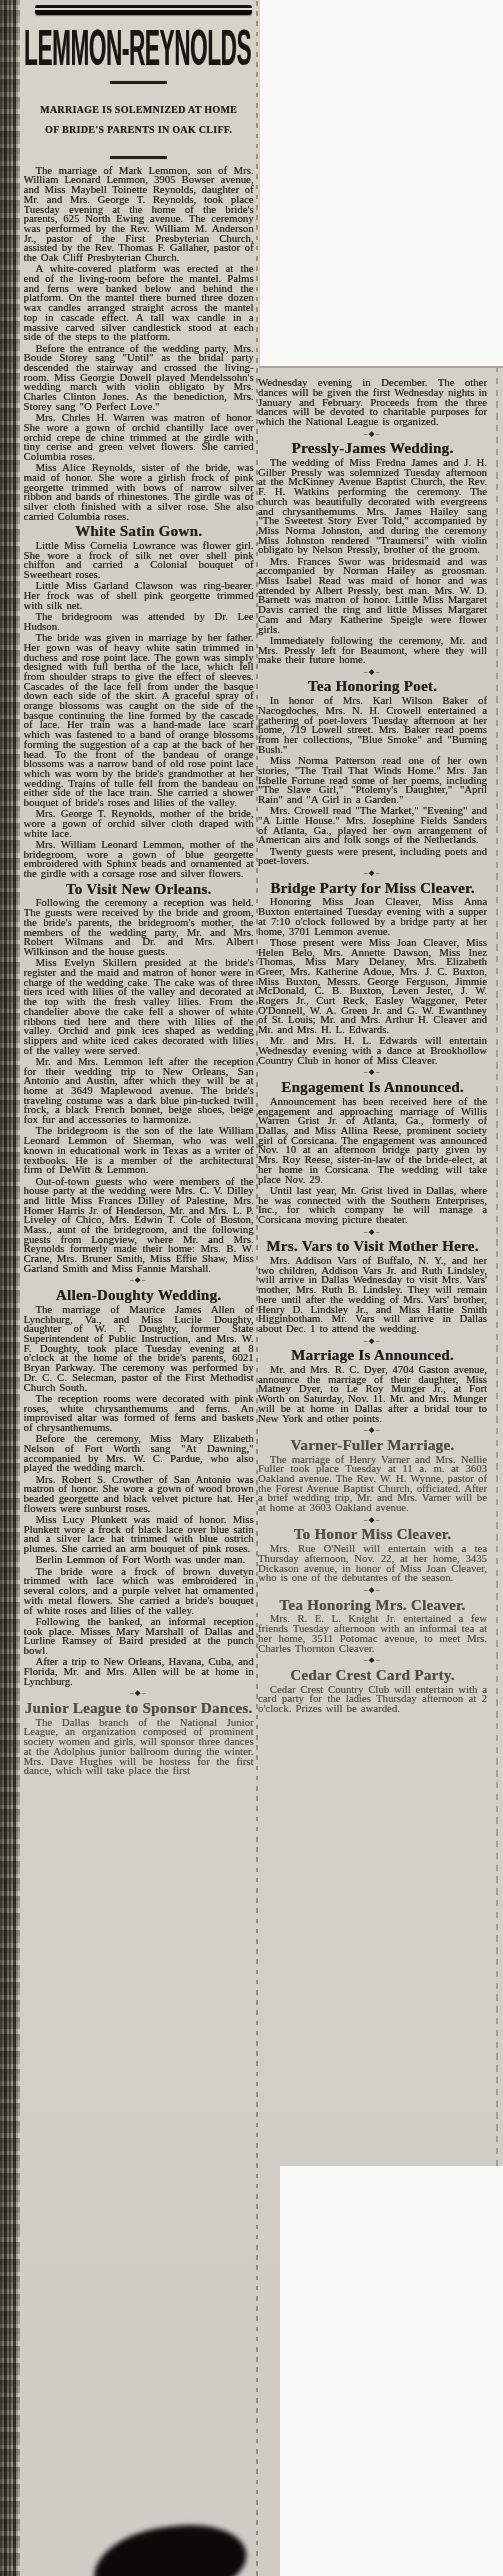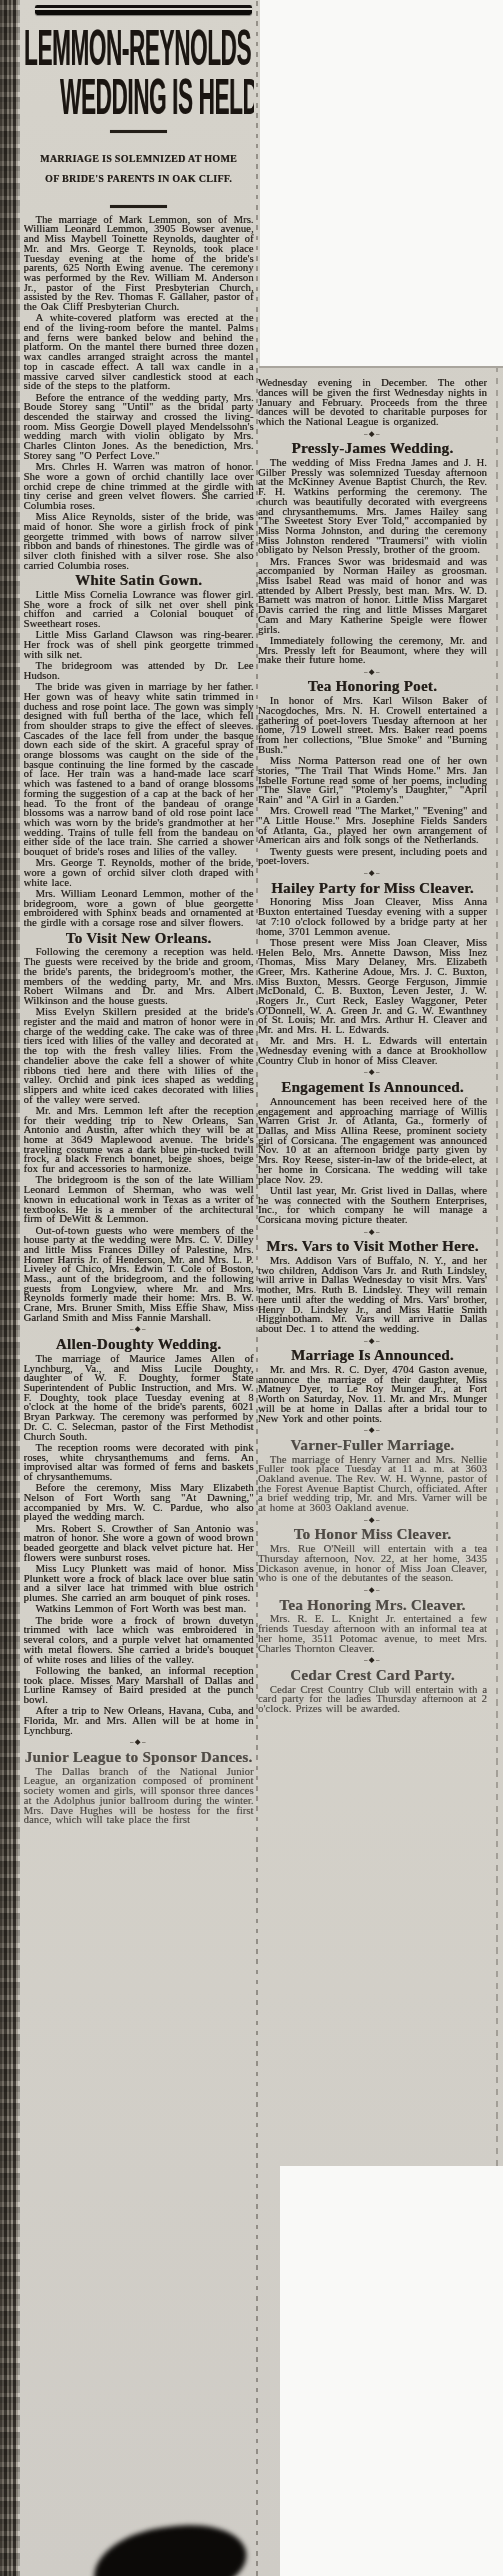--- a/index.html
+++ b/index.html
@@ -83,21 +83,20 @@
   <div class="white-top-right"></div>
   <div class="white-bottom-right"></div>
   <div class="clip-top-edge"></div>
   <div class="edge-strip"></div>
   <div class="gutter-rule"></div>
   <div class="right-rule"></div>
 
   <div class="col col-left">
     <div class="mast-bar"></div>
     <div class="hl hl1"><span>LEMMON-REYNOLDS</span></div>
-    <div class="hl hl2"><span>WEDDING IS HELD</span></div>
     <div class="rule"></div>
     <div class="subhead">MARRIAGE IS SOLEMNIZED AT HOME OF BRIDE'S PARENTS IN OAK CLIFF.</div>
     <div class="rule"></div>
     <div class="flow">
         <div class="flow-paragraph">The marriage of Mark Lemmon, son of Mrs. William Leonard Lemmon, 3905 Bowser avenue, and Miss Maybell Toinette Reynolds, daughter of Mr. and Mrs. George T. Reynolds, took place Tuesday evening at the home of the bride's parents, 625 North Ewing avenue. The ceremony was performed by the Rev. William M. Anderson Jr., pastor of the First Presbyterian Church, assisted by the Rev. Thomas F. Gallaher, pastor of the Oak Cliff Presbyterian Church.</div>
         <div class="flow-paragraph">A white-covered platform was erected at the end of the living-room before the mantel. Palms and ferns were banked below and behind the platform. On the mantel there burned three dozen wax candles arranged straight across the mantel top in cascade effect. A tall wax candle in a massive carved silver candlestick stood at each side of the steps to the platform.</div>
         <div class="flow-paragraph">Before the entrance of the wedding party, Mrs. Boude Storey sang "Until" as the bridal party descended the stairway and crossed the living-room. Miss Georgie Dowell played Mendelssohn's wedding march with violin obligato by Mrs. Charles Clinton Jones. As the benediction, Mrs. Storey sang "O Perfect Love."</div>
         <div class="flow-paragraph">Mrs. Chrles H. Warren was matron of honor. She wore a gown of orchid chantilly lace over orchid crepe de chine trimmed at the girdle with tiny cerise and green velvet flowers. She carried Columbia roses.</div>
         <div class="flow-paragraph">Miss Alice Reynolds, sister of the bride, was maid of honor. She wore a girlish frock of pink georgette trimmed with bows of narrow silver ribbon and bands of rhinestones. The girdle was of silver cloth finished with a silver rose. She also carried Columbia roses.</div>
         <div class="flow-subhead">White Satin Gown.</div>
@@ -113,21 +112,21 @@
         <div class="flow-paragraph">Mr. and Mrs. Lemmon left after the reception for their wedding trip to New Orleans, San Antonio and Austin, after which they will be at home at 3649 Maplewood avenue. The bride's traveling costume was a dark blue pin-tucked twill frock, a black French bonnet, beige shoes, beige fox fur and accessories to harmonize.</div>
         <div class="flow-paragraph">The bridegroom is the son of the late William Leonard Lemmon of Sherman, who was well known in educational work in Texas as a writer of textbooks. He is a member of the architectural firm of DeWitt &amp; Lemmon.</div>
         <div class="flow-paragraph">Out-of-town guests who were members of the house party at the wedding were Mrs. C. V. Dilley and little Miss Frances Dilley of Palestine, Mrs. Homer Harris Jr. of Henderson, Mr. and Mrs. L. P. Liveley of Chico, Mrs. Edwin T. Cole of Boston, Mass., aunt of the bridegroom, and the following guests from Longview, where Mr. and Mrs. Reynolds formerly made their home: Mrs. B. W. Crane, Mrs. Bruner Smith, Miss Effie Shaw, Miss Garland Smith and Miss Fannie Marshall.</div>
         <div class="flow-divider">–◆–</div>
         <div class="flow-headline">Allen-Doughty Wedding.</div>
         <div class="flow-paragraph">The marriage of Maurice James Allen of Lynchburg, Va., and Miss Lucile Doughty, daughter of W. F. Doughty, former State Superintendent of Public Instruction, and Mrs. W. F. Doughty, took place Tuesday evening at 8 o'clock at the home of the bride's parents, 6021 Bryan Parkway. The ceremony was performed by Dr. C. C. Selecman, pastor of the First Methodist Church South.</div>
         <div class="flow-paragraph">The reception rooms were decorated with pink roses, white chrysanthemums and ferns. An improvised altar was formed of ferns and baskets of chrysanthemums.</div>
         <div class="flow-paragraph">Before the ceremony, Miss Mary Elizabeth Nelson of Fort Worth sang "At Dawning," accompanied by Mrs. W. C. Pardue, who also played the wedding march.</div>
         <div class="flow-paragraph">Mrs. Robert S. Crowther of San Antonio was matron of honor. She wore a gown of wood brown beaded georgette and black velvet picture hat. Her flowers were sunburst roses.</div>
         <div class="flow-paragraph">Miss Lucy Plunkett was maid of honor. Miss Plunkett wore a frock of black lace over blue satin and a silver lace hat trimmed with blue ostrich plumes. She carried an arm bouquet of pink roses.</div>
-        <div class="flow-paragraph">Watkins Lemmon of Fort Worth was best man.</div>
+        <div class="flow-paragraph">Berlin Lemmon of Fort Worth was under man.</div>
         <div class="flow-paragraph">The bride wore a frock of brown duvetyn trimmed with lace which was embroidered in several colors, and a purple velvet hat ornamented with metal flowers. She carried a bride's bouquet of white roses and lilies of the valley.</div>
         <div class="flow-paragraph">Following the banked, an informal reception took place. Misses Mary Marshall of Dallas and Lurline Ramsey of Baird presided at the punch bowl.</div>
         <div class="flow-paragraph">After a trip to New Orleans, Havana, Cuba, and Florida, Mr. and Mrs. Allen will be at home in Lynchburg.</div>
         <div class="flow-divider">–◆–</div>
         <div class="flow-headline faded">Junior League to Sponsor Dances.</div>
         <div class="flow-paragraph faded">The Dallas branch of the National Junior League, an organization composed of prominent society women and girls, will sponsor three dances at the Adolphus junior ballroom during the winter. Mrs. Dave Hughes will be hostess for the first dance, which will take place the first</div>
       </div>
   </div>
 
   <div class="col col-right">
@@ -138,21 +137,21 @@
         <div class="flow-paragraph">The wedding of Miss Fredna James and J. H. Gilber Pressly was solemnized Tuesday afternoon at the McKinney Avenue Baptist Church, the Rev. F. H. Watkins performing the ceremony. The church was beautifully decorated with evergreens and chrysanthemums. Mrs. James Hailey sang "The Sweetest Story Ever Told," accompanied by Miss Norma Johnston, and during the ceremony Miss Johnston rendered "Traumersi" with violin obligato by Nelson Pressly, brother of the groom.</div>
         <div class="flow-paragraph">Mrs. Frances Swor was bridesmaid and was accompanied by Norman Hailey as groosman. Miss Isabel Read was maid of honor and was attended by Albert Pressly, best man. Mrs. W. D. Barnett was matron of honor. Little Miss Margaret Davis carried the ring and little Misses Margaret Cam and Mary Katherine Speigle were flower girls.</div>
         <div class="flow-paragraph">Immediately following the ceremony, Mr. and Mrs. Pressly left for Beaumont, where they will make their future home.</div>
         <div class="flow-divider">–◆–</div>
         <div class="flow-headline">Tea Honoring Poet.</div>
         <div class="flow-paragraph">In honor of Mrs. Karl Wilson Baker of Nacogdoches, Mrs. N. H. Crowell entertained a gathering of poet-lovers Tuesday afternoon at her home, 719 Lowell street. Mrs. Baker read poems from her collections, "Blue Smoke" and "Burning Bush."</div>
         <div class="flow-paragraph">Miss Norma Patterson read one of her own stories, "The Trail That Winds Home." Mrs. Jan Isbelle Fortune read some of her poems, including "The Slave Girl," "Ptolemy's Daughter," "April Rain" and "A Girl in a Garden."</div>
         <div class="flow-paragraph">Mrs. Crowell read "The Market," "Evening" and "A Little House." Mrs. Josephine Fields Sanders of Atlanta, Ga., played her own arrangement of American airs and folk songs of the Netherlands.</div>
         <div class="flow-paragraph">Twenty guests were present, including poets and poet-lovers.</div>
         <div class="flow-divider">–◆–</div>
-        <div class="flow-headline">Hailey Party for Miss Cleaver.</div>
+        <div class="flow-headline">Bridge Party for Miss Cleaver.</div>
         <div class="flow-paragraph">Honoring Miss Joan Cleaver, Miss Anna Buxton entertained Tuesday evening with a supper at 7:10 o'clock followed by a bridge party at her home, 3701 Lemmon avenue.</div>
         <div class="flow-paragraph">Those present were Miss Joan Cleaver, Miss Helen Belo, Mrs. Annette Dawson, Miss Inez Thomas, Miss Mary Delaney, Mrs. Elizabeth Greer, Mrs. Katherine Adoue, Mrs. J. C. Buxton, Miss Buxton, Messrs. George Ferguson, Jimmie McDonald, C. B. Buxton, Leven Jester, J. W. Rogers Jr., Curt Reck, Easley Waggoner, Peter O'Donnell, W. A. Green Jr. and G. W. Ewanthney of St. Louis; Mr. and Mrs. Arthur H. Cleaver and Mr. and Mrs. H. L. Edwards.</div>
         <div class="flow-paragraph">Mr. and Mrs. H. L. Edwards will entertain Wednesday evening with a dance at Brookhollow Country Club in honor of Miss Cleaver.</div>
         <div class="flow-divider">–◆–</div>
         <div class="flow-headline">Engagement Is Announced.</div>
         <div class="flow-paragraph">Announcement has been received here of the engagement and approaching marriage of Willis Warren Grist Jr. of Atlanta, Ga., formerly of Dallas, and Miss Allina Reese, prominent society girl of Corsicana. The engagement was announced Nov. 10 at an afternoon bridge party given by Mrs. Roy Reese, sister-in-law of the bride-elect, at her home in Corsicana. The wedding will take place Nov. 29.</div>
         <div class="flow-paragraph">Until last year, Mr. Grist lived in Dallas, where he was connected with the Southern Enterprises, Inc., for which company he will manage a Corsicana moving picture theater.</div>
         <div class="flow-divider">–◆–</div>
         <div class="flow-headline">Mrs. Vars to Visit Mother Here.</div>
         <div class="flow-paragraph">Mrs. Addison Vars of Buffalo, N. Y., and her two children, Addison Vars Jr. and Ruth Lindsley, will arrive in Dallas Wednesday to visit Mrs. Vars' mother, Mrs. Ruth B. Lindsley. They will remain here until after the wedding of Mrs. Vars' brother, Henry D. Lindsley Jr., and Miss Hattie Smith Higginbotham. Mr. Vars will arrive in Dallas about Dec. 1 to attend the wedding.</div>

